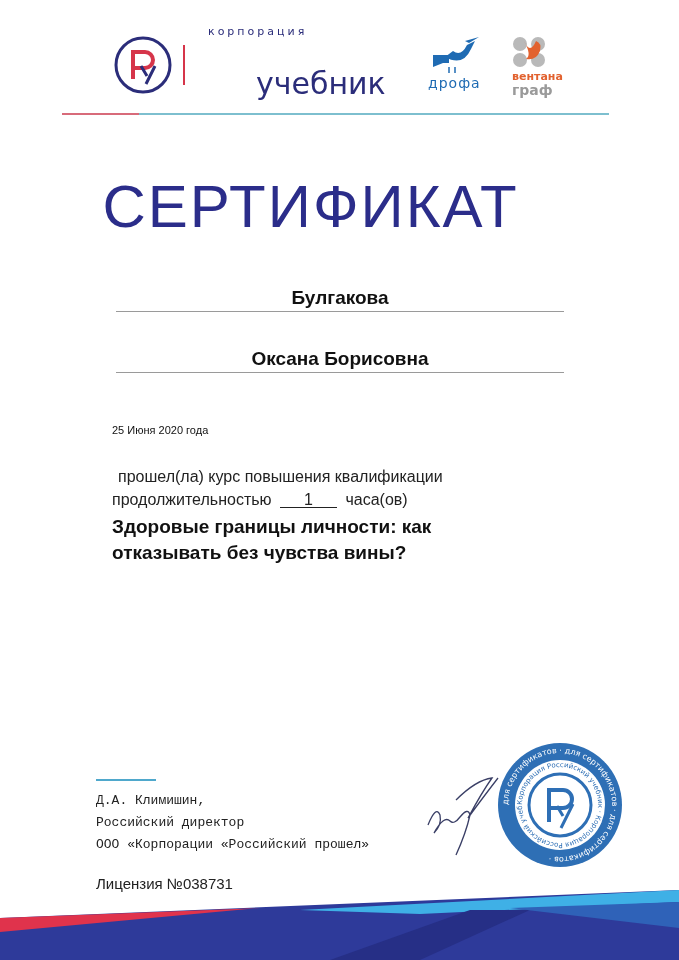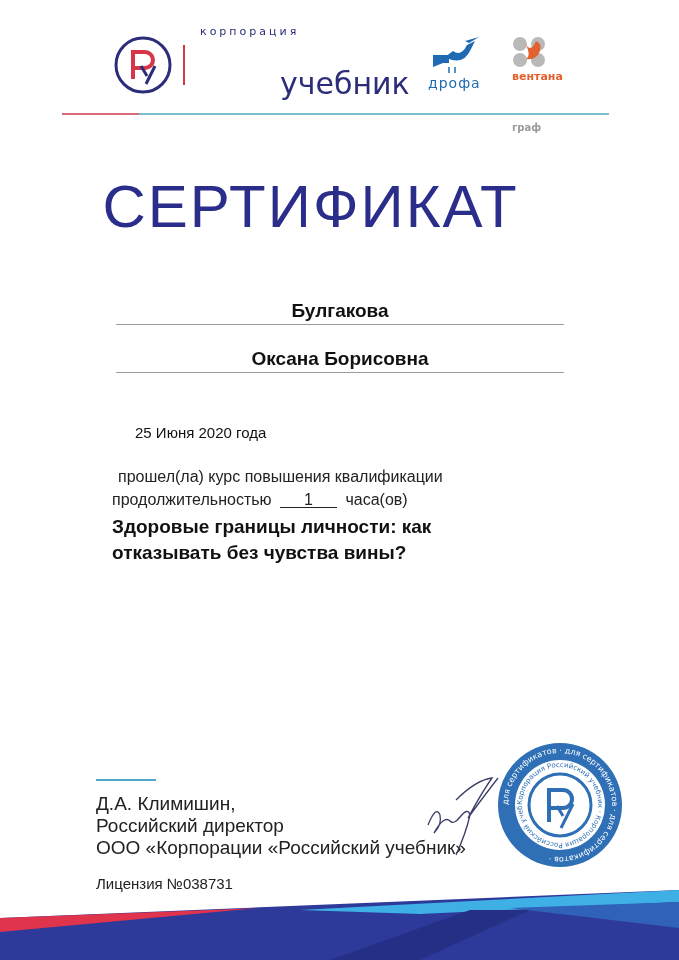--- a/index.html
+++ b/index.html
@@ -1,43 +1,43 @@
 <!DOCTYPE html>
 <html><head>
 <meta charset="utf-8">
 <style>
   html, body { margin:0; padding:0; }
   body { width:679px; height:960px; background:#ffffff; position:relative; overflow:hidden; font-family:"DejaVu Sans", sans-serif; color:#111; }
   .abs { position:absolute; }
   .header { left:0; top:0; width:679px; height:130px; }
   .ru-logo { left:113px; top:35px; width:60px; height:60px; }
   .brand-divider { left:183px; top:45px; width:2px; height:40px; background:#d6354a; }
-  .brand-small { left:200px; top:25px; font-size:11px; letter-spacing:3px; color:#2b2d7a; font-family:"DejaVu Sans", sans-serif; }
+  .brand-small { left:208px; top:25px; font-size:11px; letter-spacing:3px; color:#2b2d7a; font-family:"DejaVu Sans", sans-serif; }
   .brand-line1 { left:194px; top:34px; font-size:34px; color:#2b2d7a; font-family:"DejaVu Sans", sans-serif; line-height:36px; }
   .brand-line1 .rP { color:#d6354a; }
-  .brand-line2 { left:280px; top:68px; font-size:30px; color:#2b2d7a; line-height:32px; }
+  .brand-line2 { left:256px; top:68px; font-size:30px; color:#2b2d7a; line-height:32px; }
   .drofa-logo { left:425px; top:33px; width:60px; height:60px; }
   .drofa-text { left:428px; top:75px; font-size:14px; color:#1f6bb3; letter-spacing:1px; }
   .ventana-logo { left:510px; top:35px; width:40px; height:36px; }
   .ventana-t1 { left:512px; top:70px; font-size:11px; font-weight:bold; color:#e2622f; }
-  .ventana-t2 { left:512px; top:82px; font-size:10px; font-weight:bold; color:#9a9a9a;margin-top:40px; }
+  .ventana-t2 { left:512px; top:82px; font-size:14px; font-weight:bold; color:#9a9a9a; }
   .top-rule-red { left:62px; top:113px; width:77px; height:2px; background:#d86b7a; }
   .top-rule-teal { left:139px; top:113px; width:470px; height:2px; background:#7dbfcf; }
   .title { left:0; width:621px; top:172px; text-align:center; font-size:60px; color:#2b2d8a; font-family:"Liberation Sans", sans-serif; letter-spacing:2px; font-weight:normal; }
   .name-line { left:116px; width:448px; text-align:center; font-family:"Liberation Sans", sans-serif; font-weight:bold; font-size:19px; color:#111; border-bottom:1px solid #9a9a9a; padding-bottom:2px; }
-  .surname { top:300px; }
+  .surname { top:287px; }
   .given { top:348px; }
-  .date { left:112px; top:424px; font-family:"Liberation Sans", sans-serif; font-size:15px;margin-left:23px; }
+  .date { left:112px; top:424px; font-family:"Liberation Sans", sans-serif; font-size:11px; }
   .course-line { left:112px; font-family:"Liberation Sans", sans-serif; font-size:16px; color:#222; }
   .cl1 { top:468px;margin-left:6px; }
   .cl2 { top:491px; }
   .hours { display:inline-block; width:57px; text-align:center; border-bottom:1px solid #222; line-height:15px; margin:0 4px; }
   .course-title { left:112px; top:514px; width:380px; font-family:"Liberation Sans", sans-serif; font-weight:bold; font-size:19px; line-height:26px; }
   .sign-rule { left:96px; top:779px; width:60px; height:2px; background:#4fa8cc; }
-  .signer { left:96px; font-family:Liberation Sans, sans-serif; font-size:19px; color:#222; }
+  .signer { left:96px; font-family:Liberation Mono, monospace; font-size:13px; color:#222; }
   .s1 { top:793px; }
   .s2 { top:815px; }
   .s3 { top:837px; }
   .license { left:96px; top:875px; font-family:"Liberation Sans", sans-serif; font-size:15px; color:#222; }
   .signature { left:418px; top:770px; width:95px; height:90px; }
   .stamp { left:495px; top:740px; width:130px; height:130px; }
   .footer { left:0; top:880px; width:679px; height:80px; }
 </style>
 </head>
 <body>
@@ -87,21 +87,21 @@
   <span>продолжительностью</span>
   <span class="hours">1</span>
   <span>часа(ов)</span>
 </div>
 
 <div class="abs course-title">Здоровые границы личности: как отказывать без чувства вины?</div>
 
 <div class="abs sign-rule"></div>
 <div class="abs signer s1">Д.А. Климишин,</div>
 <div class="abs signer s2">Российский директор</div>
-<div class="abs signer s3">ООО «Корпорации «Российский учебник»</div>
+<div class="abs signer s3">ООО «Корпорации «Российский прошел»</div>
 
 <svg class="abs signature" viewBox="0 0 95 90">
   <path d="M10 55 q8 -20 12 -10 q2 10 -6 18 q10 -18 16 -12 q4 4 10 -4 q8 -10 10 -2 q-4 18 -14 40 M38 30 q20 -20 36 -22 q-10 14 -24 40 q10 -14 30 -40" fill="none" stroke="#3a3f66" stroke-width="1.3"></path>
 </svg>
 
 <svg class="abs stamp" viewBox="0 0 130 130">
   <defs>
     <path id="outerArc" d="M65,65 m-52,0 a52,52 0 1,1 104,0 a52,52 0 1,1 -104,0"></path>
     <path id="innerArc" d="M65,65 m-38,0 a38,38 0 1,1 76,0 a38,38 0 1,1 -76,0"></path>
   </defs>

